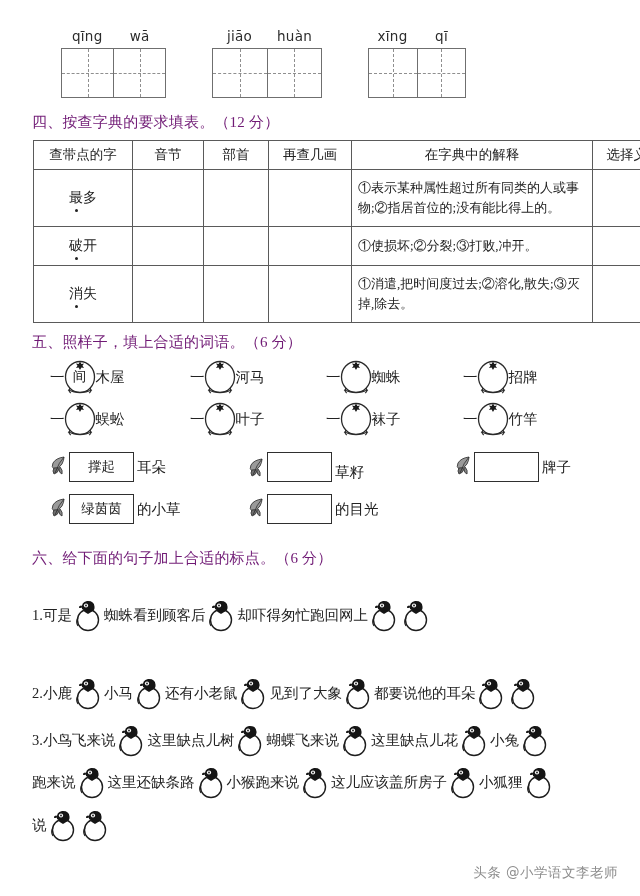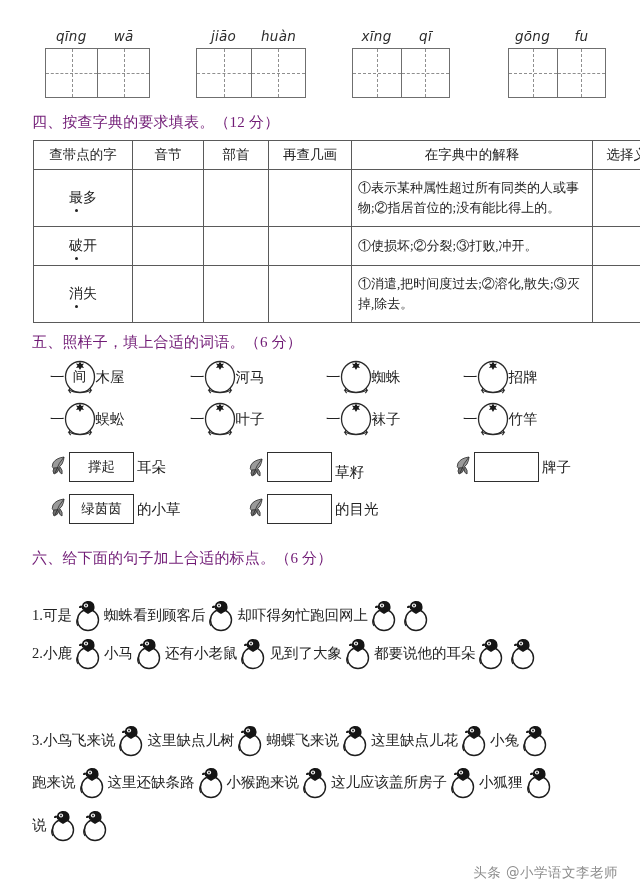--- a/index.html
+++ b/index.html
@@ -13,24 +13,23 @@
     position: relative;
     font-family: "Liberation Serif", "DejaVu Serif", serif;
     color: #222222;
     overflow: hidden;
   }
 
   
   .pinyin-row {
     position: absolute;
     top: 22px;
-    left: 0;
+    left: 16px;
     width: 537px;
     height: 78px;
-    font-style: italic;
   }
   .pinyin-group {
     position: absolute;
     top: 0;
   }
   .pinyin-labels {
     display: flex;
     height: 22px;
     align-items: flex-end;
     justify-content: space-around;
@@ -269,30 +268,20 @@
       </div>
       <div class="tianzige">
         <div class="cell"></div>
         <div class="cell"></div>
       </div>
     </div>
     <div class="pinyin-group" style="left: 352px; width: 98px;">
       <div class="pinyin-labels">
         <span>xīng</span>
         <span>qī</span>
-      </div>
-      <div class="tianzige">
-        <div class="cell"></div>
-        <div class="cell"></div>
-      </div>
-    </div>
-    <div class="pinyin-group" style="left: 508px; width: 98px;">
-      <div class="pinyin-labels">
-        <span>gōng</span>
-        <span>fu</span>
       </div>
       <div class="tianzige">
         <div class="cell"></div>
         <div class="cell"></div>
       </div>
     </div>
   </div>
 
 <div class="sec-heading" style="top:113px;">四、按查字典的要求填表。（12 分）</div>
 
@@ -541,21 +530,21 @@
           <path d="M4.8 20 Q2.5 24 5 28" fill="none" stroke="#1d1d1d" stroke-width="1.2"></path>
         </svg></span><span class="penguin"><svg width="30" height="34" viewBox="0 0 30 34">
           <circle cx="15" cy="22" r="10.5" fill="#fff" stroke="#1d1d1d" stroke-width="1.4"></circle>
           <path d="M9 11 Q8 4 14 3 Q21 2.5 21.5 8.5 Q22 12 19 13.5 Q13 14.5 9 11 Z" fill="#151515"></path>
           <circle cx="13" cy="7.5" r="2.1" fill="#fff"></circle>
           <circle cx="13" cy="7.5" r="0.9" fill="#151515"></circle>
           <path d="M8.5 7.5 Q5.5 8 6 9.8 Q8 10.4 9.4 9.3 Z" fill="#151515"></path>
           <path d="M11 13.5 L15 16 L19 13.5 L18 11.5 L12 11.5 Z" fill="#151515"></path>
           <path d="M4.8 20 Q2.5 24 5 28" fill="none" stroke="#1d1d1d" stroke-width="1.2"></path>
         </svg></span></div>
-    <div class="sentence" style="top: 636px;"><span class="sent-seg">2.</span><span class="sent-seg">小鹿</span><span class="penguin"><svg width="30" height="34" viewBox="0 0 30 34">
+    <div class="sentence" style="top: 676px;"><span class="sent-seg">2.</span><span class="sent-seg">小鹿</span><span class="penguin"><svg width="30" height="34" viewBox="0 0 30 34">
           <circle cx="15" cy="22" r="10.5" fill="#fff" stroke="#1d1d1d" stroke-width="1.4"></circle>
           <path d="M9 11 Q8 4 14 3 Q21 2.5 21.5 8.5 Q22 12 19 13.5 Q13 14.5 9 11 Z" fill="#151515"></path>
           <circle cx="13" cy="7.5" r="2.1" fill="#fff"></circle>
           <circle cx="13" cy="7.5" r="0.9" fill="#151515"></circle>
           <path d="M8.5 7.5 Q5.5 8 6 9.8 Q8 10.4 9.4 9.3 Z" fill="#151515"></path>
           <path d="M11 13.5 L15 16 L19 13.5 L18 11.5 L12 11.5 Z" fill="#151515"></path>
           <path d="M4.8 20 Q2.5 24 5 28" fill="none" stroke="#1d1d1d" stroke-width="1.2"></path>
         </svg></span><span class="sent-seg">小马</span><span class="penguin"><svg width="30" height="34" viewBox="0 0 30 34">
           <circle cx="15" cy="22" r="10.5" fill="#fff" stroke="#1d1d1d" stroke-width="1.4"></circle>
           <path d="M9 11 Q8 4 14 3 Q21 2.5 21.5 8.5 Q22 12 19 13.5 Q13 14.5 9 11 Z" fill="#151515"></path>

